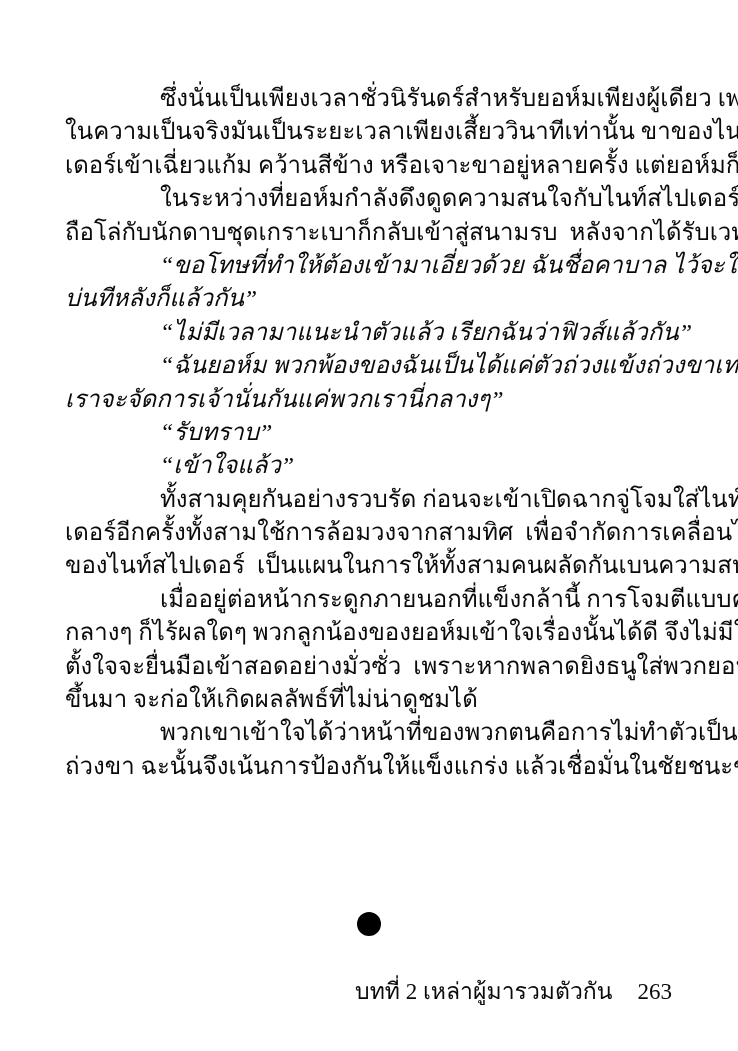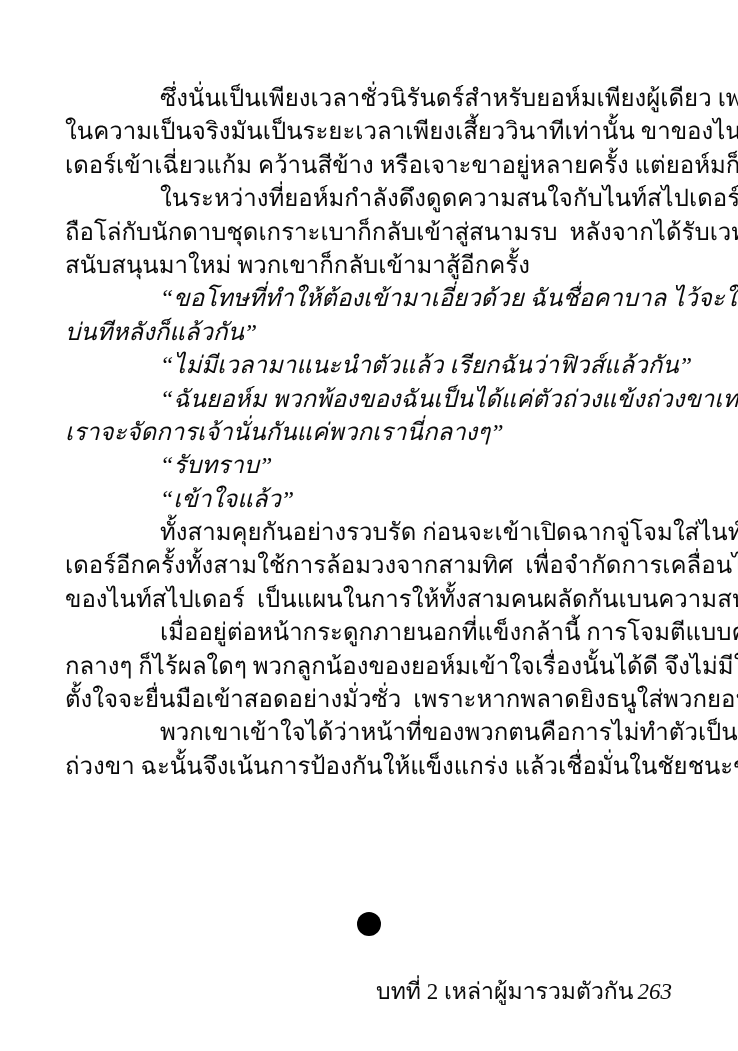--- a/index.html
+++ b/index.html
@@ -53,41 +53,39 @@
     position: absolute;
     right: 66px;
     top: 950px;
     font-size: 23px;
     line-height: 28px;
     text-align: right;
     color: #0a0a0a;
     white-space: pre;
   }
   .footer .page-number {
-    margin-left: 4px;
-    font-style: italic;
+    margin-left: 25px;
   }
 </style>
 </head>
 <body>
 
 <div class="page">
 
   <div class="text-block">
 
     <div class="paragraph narration">
       <div class="line indent">ซึ่งนั่นเป็นเพียงเวลาชั่วนิรันดร์สำหรับยอห์มเพียงผู้เดียว เพราะ</div>
       <div class="line">ในความเป็นจริงมันเป็นระยะเวลาเพียงเสี้ยววินาทีเท่านั้น ขาของไนท์สไป–</div>
       <div class="line">เดอร์เข้าเฉี่ยวแก้ม คว้านสีข้าง หรือเจาะขาอยู่หลายครั้ง แต่ยอห์มก็ปัดป้อง</div>
     </div>
 
     <div class="paragraph narration">
       <div class="line indent">ในระหว่างที่ยอห์มกำลังดึงดูดความสนใจกับไนท์สไปเดอร์ ชาย</div>
       <div class="line">ถือโล่กับนักดาบชุดเกราะเบาก็กลับเข้าสู่สนามรบ  หลังจากได้รับเวท</div>
-      <div class="line">สนับสนุนมาใหม่ พวกเขาก็กลับเข้ามาสู้อีกครั้ง</div>
     </div>
 
     <div class="paragraph dialogue">
       <div class="line indent">“ขอโทษที่ทำให้ต้องเข้ามาเอี่ยวด้วย ฉันชื่อคาบาล ไว้จะให้นาย</div>
       <div class="line">บ่นทีหลังก็แล้วกัน”</div>
     </div>
 
     <div class="paragraph dialogue">
       <div class="line indent">“ไม่มีเวลามาแนะนำตัวแล้ว เรียกฉันว่าฟิวส์แล้วกัน”</div>
     </div>
@@ -108,20 +106,21 @@
     <div class="paragraph narration">
       <div class="line indent">ทั้งสามคุยกันอย่างรวบรัด ก่อนจะเข้าเปิดฉากจู่โจมใส่ไนท์สไป–</div>
       <div class="line">เดอร์อีกครั้งทั้งสามใช้การล้อมวงจากสามทิศ  เพื่อจำกัดการเคลื่อนไหว</div>
       <div class="line">ของไนท์สไปเดอร์  เป็นแผนในการให้ทั้งสามคนผลัดกันเบนความสนใจ</div>
     </div>
 
     <div class="paragraph narration">
       <div class="line indent">เมื่ออยู่ต่อหน้ากระดูกภายนอกที่แข็งกล้านี้ การโจมตีแบบครึ่งๆ</div>
       <div class="line">กลางๆ ก็ไร้ผลใดๆ พวกลูกน้องของยอห์มเข้าใจเรื่องนั้นได้ดี จึงไม่มีใคร</div>
       <div class="line">ตั้งใจจะยื่นมือเข้าสอดอย่างมั่วซั่ว  เพราะหากพลาดยิงธนูใส่พวกยอห์ม</div>
+      <div class="line">ขึ้นมา จะก่อให้เกิดผลลัพธ์ที่ไม่น่าดูชมได้</div>
     </div>
 
     <div class="paragraph narration">
       <div class="line indent">พวกเขาเข้าใจได้ว่าหน้าที่ของพวกตนคือการไม่ทำตัวเป็นตัวถ่วงแข้ง</div>
       <div class="line">ถ่วงขา ฉะนั้นจึงเน้นการป้องกันให้แข็งแกร่ง แล้วเชื่อมั่นในชัยชนะของยอห์ม</div>
     </div>
 
   </div>
 
   <div class="scene-break"></div>

